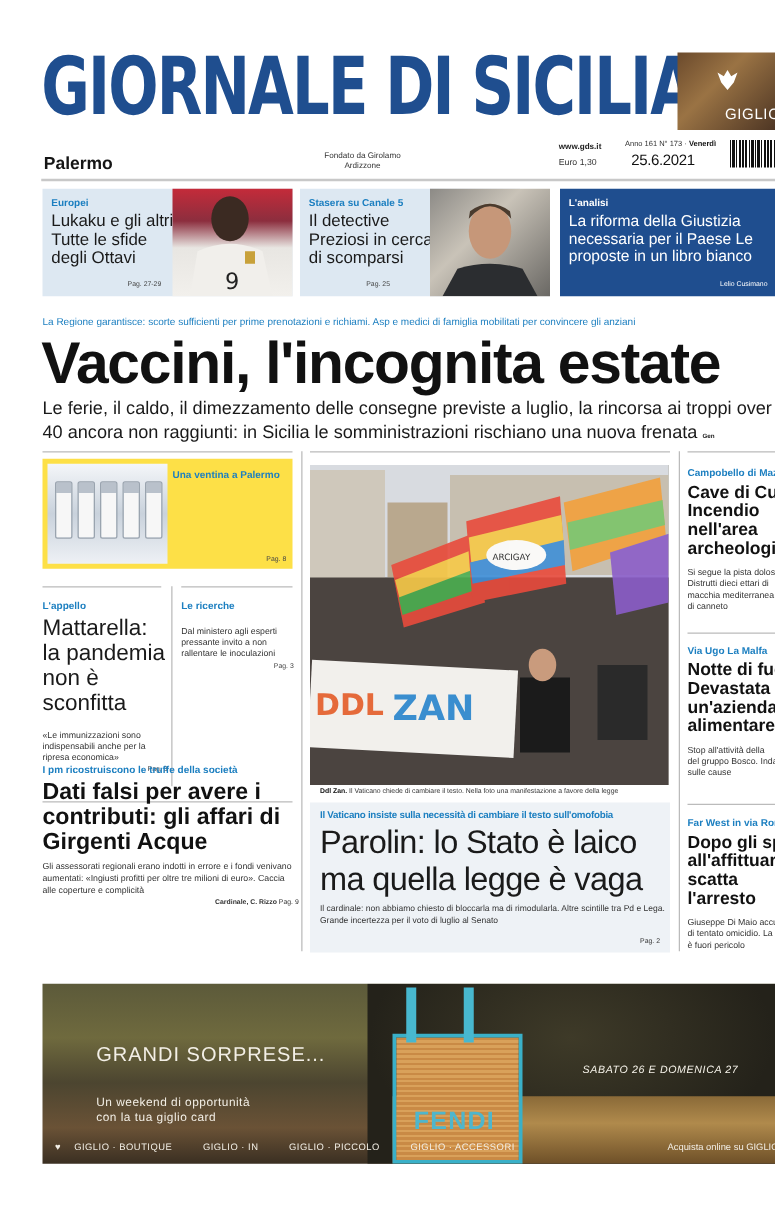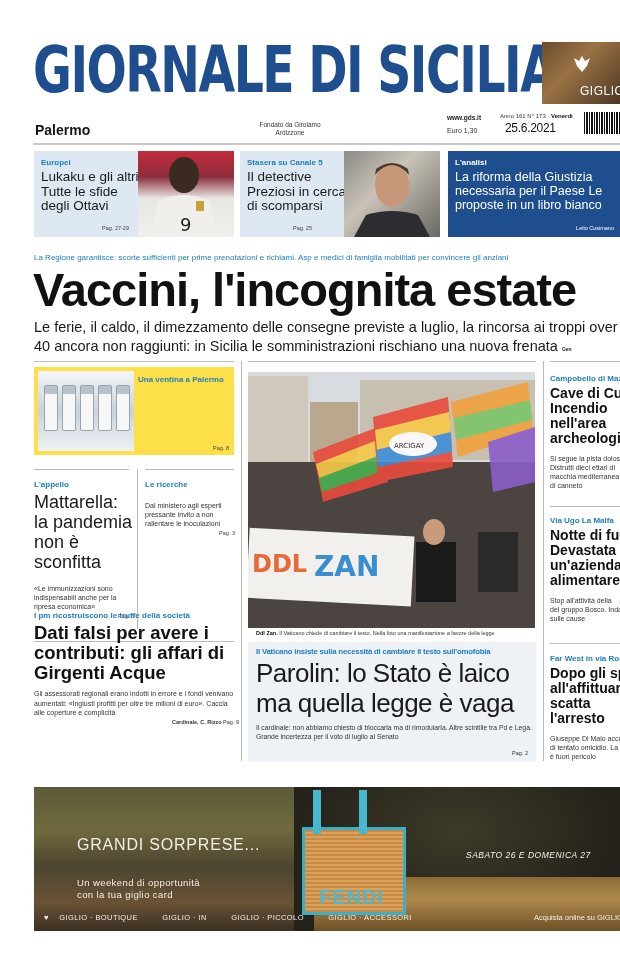--- a/index.html
+++ b/index.html
@@ -103,21 +103,21 @@
   .ad-dark { position: absolute; left: 260px; top: 0; width: 326px; height: 144px;
     background: radial-gradient(ellipse at 50% 30%, #3e3a28 0%, #24221a 70%); }
   .ad-hay { position: absolute; left: 280px; top: 90px; width: 306px; height: 54px;
     background: linear-gradient(180deg, #8a6a38 0%, #b08a4c 40%, #6e5028 100%); }
   .ad-title { position: absolute; left: 43px; top: 49px; font-size: 16px; color: #f3efe6; letter-spacing: 0.8px; }
   .ad-sub { position: absolute; left: 43px; top: 70px; font-size: 9.5px; line-height: 12px; color: #f3efe6; letter-spacing: 0.4px; margin-top: 20px; }
   .ad-date { position: absolute; left: 432px; top: 63px; font-size: 8.5px; color: #f6f3ea; letter-spacing: 0.5px; font-style: italic; }
   .ad-nav { position: absolute; left: 10px; top: 126px; font-size: 7.5px; color: #f3efe6; letter-spacing: 0.4px; white-space: nowrap; }
   .ad-nav span { margin-right: 22px; }
   .ad-buy { position: absolute; left: 500px; top: 126px; font-size: 7.5px; color: #f3efe6; white-space: nowrap; }
-  .bag { position: absolute; left: 268px; top: 40px; width: 104px; height: 88px;
+  .bag { position: absolute; left: 280px; top: 40px; width: 104px; height: 104px;
     background: repeating-linear-gradient(0deg, #c98a45 0 2px, #d9a15a 2px 4px); border: 3px solid #3ab0c8; }
   .bag-handle { position: absolute; top: 0; width: 8px; height: 44px; background: #48b8cf; }
   .bag-text { position: absolute; left: 14px; top: 56px; font-size: 20px; color: #4fb6cc; letter-spacing: 1px; font-weight: bold; }
 </style>
 </head>
 <body>
 
 <div class="masthead-title">GIORNALE DI SICILIA</div>
 <div class="giglio-logo">
   <svg class="mark" viewBox="0 0 24 24">

